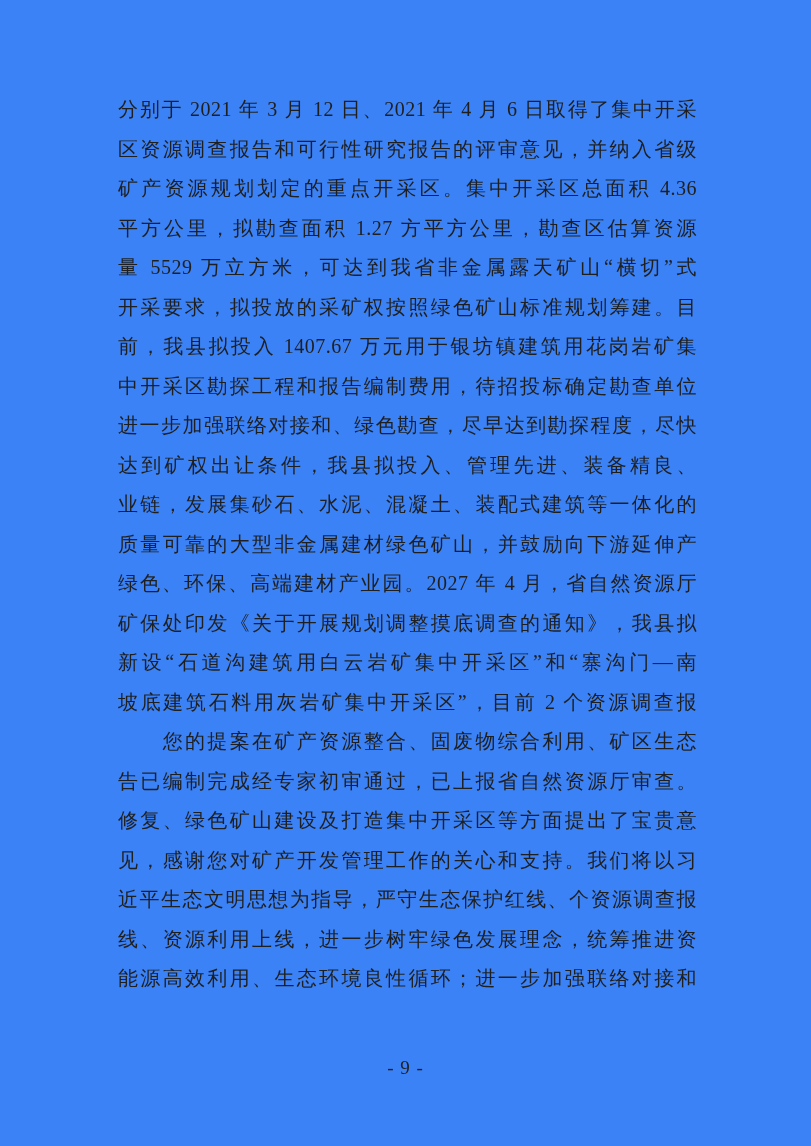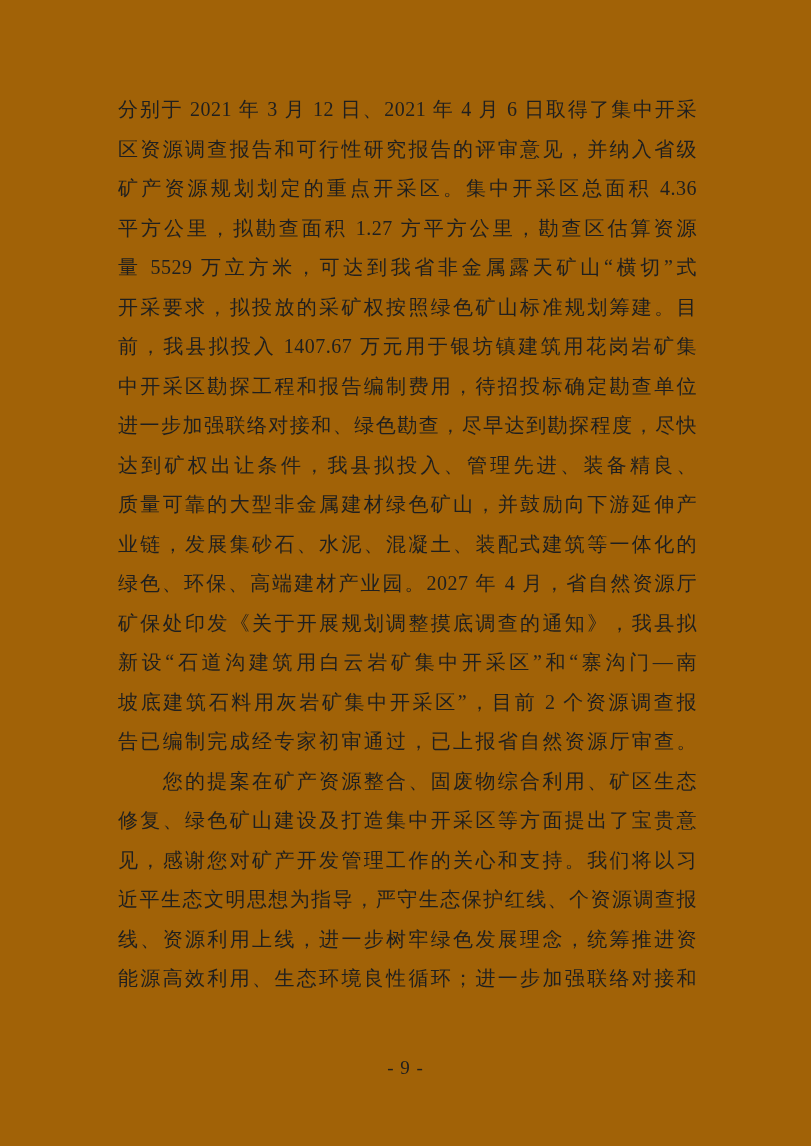--- a/index.html
+++ b/index.html
@@ -4,21 +4,21 @@
 <style>
   html, body {
     margin: 0;
     padding: 0;
     background: #ffffff;
   }
   .page {
     position: relative;
     width: 811px;
     height: 1146px;
-    background: #a16207;
+    background: #3b82f6;
     overflow: hidden;
     font-family: "Liberation Serif", "DejaVu Serif", serif;
   }
   .text-block {
     position: absolute;
     left: 118px;
     top: 90px;
     width: 579px;
     color: #1f1f1f;
     font-size: 20px;
@@ -50,28 +50,28 @@
     <div class="line">分别于 2021 年 3 月 12 日、2021 年 4 月 6 日取得了集中开采</div>
     <div class="line">区资源调查报告和可行性研究报告的评审意见，并纳入省级</div>
     <div class="line">矿产资源规划划定的重点开采区。集中开采区总面积 4.36</div>
     <div class="line">平方公里，拟勘查面积 1.27 方平方公里，勘查区估算资源</div>
     <div class="line">量 5529 万立方米，可达到我省非金属露天矿山“横切”式</div>
     <div class="line">开采要求，拟投放的采矿权按照绿色矿山标准规划筹建。目</div>
     <div class="line">前，我县拟投入 1407.67 万元用于银坊镇建筑用花岗岩矿集</div>
     <div class="line">中开采区勘探工程和报告编制费用，待招投标确定勘查单位</div>
     <div class="line">进一步加强联络对接和、绿色勘查，尽早达到勘探程度，尽快</div>
     <div class="line">达到矿权出让条件，我县拟投入、管理先进、装备精良、</div>
+    <div class="line">业链，发展集砂石、水泥、混凝土、装配式建筑等一体化的</div>
     <div class="line">质量可靠的大型非金属建材绿色矿山，并鼓励向下游延伸产</div>
-    <div class="line">业链，发展集砂石、水泥、混凝土、装配式建筑等一体化的</div>
     <div class="line">绿色、环保、高端建材产业园。2027 年 4 月，省自然资源厅</div>
     <div class="line">矿保处印发《关于开展规划调整摸底调查的通知》，我县拟</div>
     <div class="line">新设“石道沟建筑用白云岩矿集中开采区”和“寨沟门—南</div>
     <div class="line">坡底建筑石料用灰岩矿集中开采区”，目前 2 个资源调查报</div>
+    <div class="line">　　您的提案在矿产资源整合、固废物综合利用、矿区生态</div>
     <div class="line">告已编制完成经专家初审通过，已上报省自然资源厅审查。</div>
-    <div class="line">　　您的提案在矿产资源整合、固废物综合利用、矿区生态</div>
     <div class="line">修复、绿色矿山建设及打造集中开采区等方面提出了宝贵意</div>
     <div class="line">见，感谢您对矿产开发管理工作的关心和支持。我们将以习</div>
     <div class="line">近平生态文明思想为指导，严守生态保护红线、个资源调查报</div>
     <div class="line">线、资源利用上线，进一步树牢绿色发展理念，统筹推进资</div>
     <div class="line">能源高效利用、生态环境良性循环；进一步加强联络对接和</div>
   </div>
   <div class="page-number">- 9 -</div>
 </div>
 
 </body></html>

